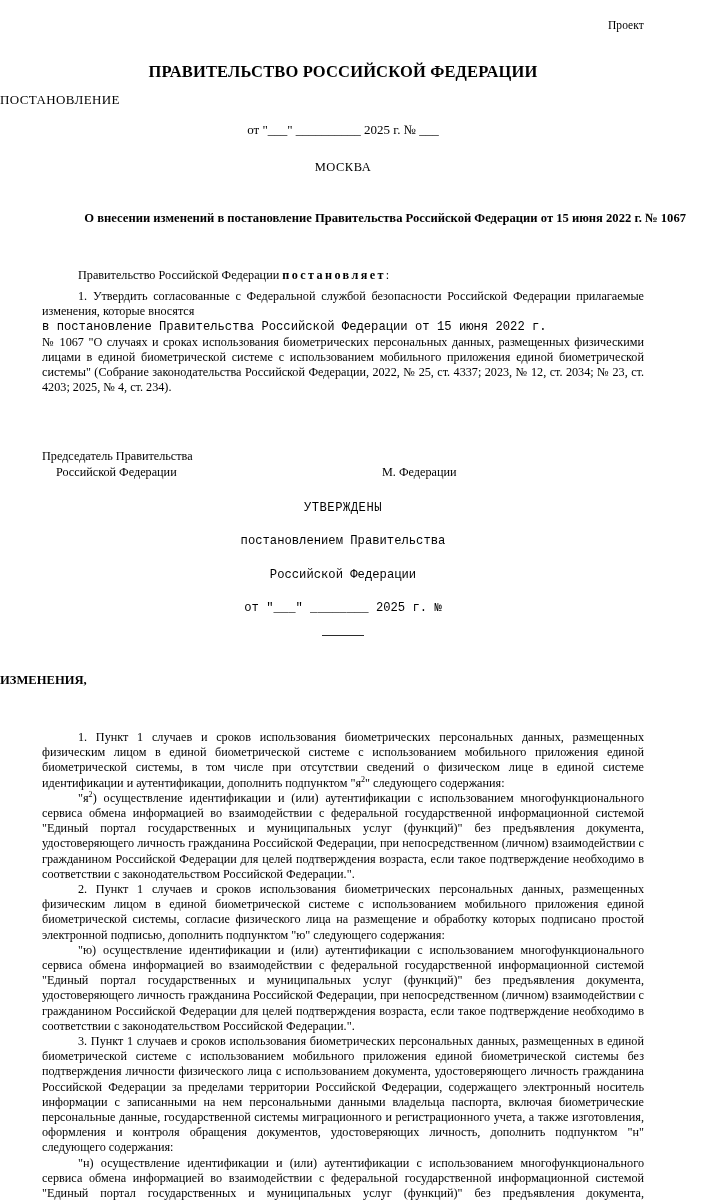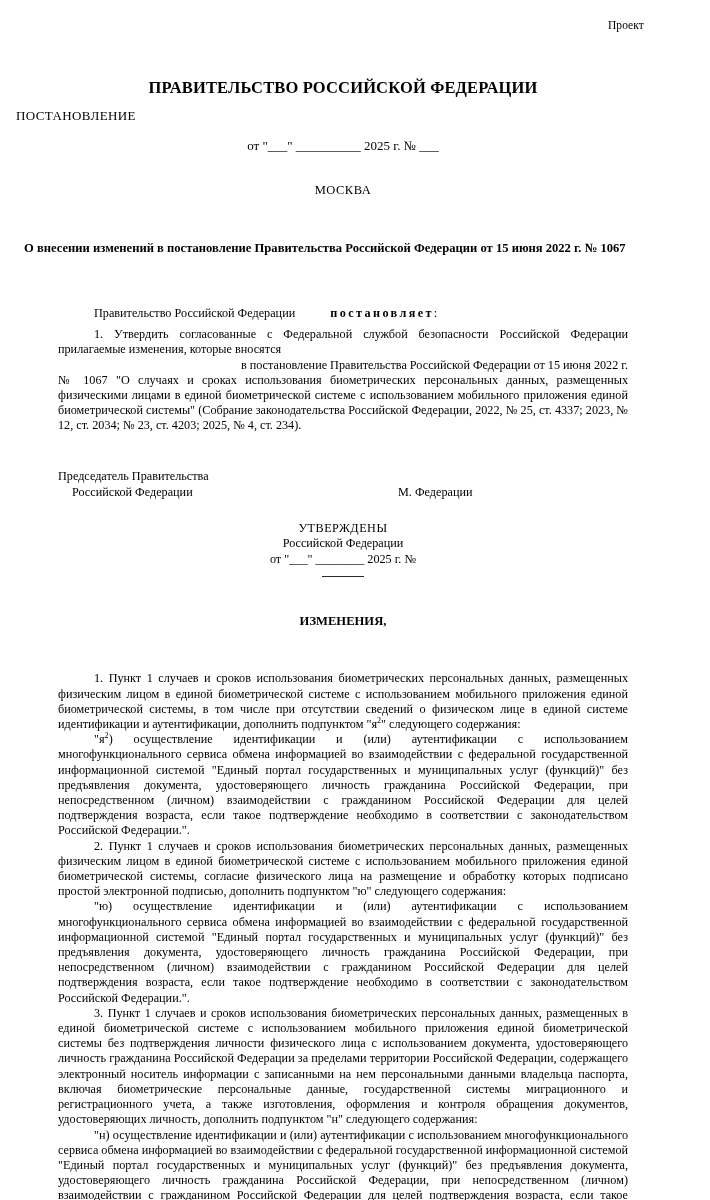--- a/index.html
+++ b/index.html
@@ -16,21 +16,21 @@
     font-family: "Liberation Serif", "DejaVu Serif", serif;
     color: #000000;
     -webkit-font-smoothing: antialiased;
   }
 
   .page {
     position: relative;
     width: 686px;
     height: 1200px;
     box-sizing: border-box;
-    padding: 16px;
+    padding: 0;
   }
 
   
   .draft-mark {
     position: absolute;
     top: 18px;
     right: 42px;
     font-size: 11.5px;
     line-height: 14px;
     letter-spacing: 0.1px;
@@ -54,65 +54,64 @@
     letter-spacing: 0.4px;
   }
   .doc-dateline {
     margin: 0;
     padding-top: 14px;
     font-size: 13px;
     line-height: 16px;
     text-align: center;
   }
   .doc-city {
-    margin: 11px;
+    margin: 4px;
     padding-top: 17px;
     font-size: 12.5px;
     line-height: 16px;
     text-align: center;
     letter-spacing: 0.5px;
   }
   .doc-heading {
-    margin: 8px;
+    margin: 0;
     padding-top: 31px;
     font-size: 12.6px;
     font-weight: bold;
     line-height: 16px;
-    text-align: left;
+    text-align: right;
   }
 
   
   .body-area {
     padding: 0 42px;
   }
   .para {
     margin: 0;
     font-size: 12.2px;
     line-height: 15.2px;
     text-align: justify;
     text-indent: 36px;
     hyphens: none;
   }
   .para.no-indent { text-indent: 0; }
-  .para.left { text-align: right; }
+  .para.left { text-align: left; font-family: Liberation Mono, monospace; }
 
   .spaced-word {
     font-weight: bold;
     letter-spacing: 2.4px;
-    margin-left: 32px;
   }
 
   .gap-lead { height: 42px; }
   .gap-sm   { height: 6px; }
 
   
   .sign-block {
     position: relative;
     padding: 0 42px;
-    margin-top: 34px;
+    margin-top: 52px;
     font-size: 12.2px;
     line-height: 16.5px;
   }
   .sign-role-line1 { margin: 0; }
   .sign-role-line2 {
     margin: 0;
     padding-left: 14px;
     position: relative;
   }
   .sign-name {
@@ -124,34 +123,33 @@
     white-space: nowrap;
   }
 
   
   .approve-block {
     margin-top: 20px;
     text-align: center;
     font-size: 12.2px;
     line-height: 15.6px;
   }
-  .approve-block p { margin: 0; }
+  .approve-block p { margin: 18px; font-family: Liberation Mono, monospace; }
   .approve-title { letter-spacing: 0.5px; }
 
   .short-rule {
     width: 42px;
     height: 0;
     border-top: 1.4px solid #2b2b2b;
     margin: 9px auto 0 auto;
   }
 
   
   .changes-heading {
     margin-top: 36px;
-    text-align: center;
     font-size: 12.6px;
     font-weight: bold;
     line-height: 16px;
   }
   .changes-heading p { margin: 0; }
 
   sup {
     font-size: 0.66em;
     vertical-align: super;
     line-height: 0;
@@ -183,20 +181,21 @@
   </div>
 
   <div class="sign-block">
     <p class="sign-role-line1">Председатель Правительства</p>
     <p class="sign-role-line2">Российской Федерации</p>
     <div class="sign-name">М. Федерации</div>
   </div>
 
   <div class="approve-block">
     <p class="approve-title">УТВЕРЖДЕНЫ</p>
+    <p>постановлением Правительства</p>
     <p>Российской Федерации</p>
     <p>от "___" ________ 2025 г. №</p>
     <div class="short-rule"></div>
   </div>
 
   <div class="changes-heading">
     <p>ИЗМЕНЕНИЯ,</p>
   </div>
 
   <div class="gap-lead"></div>

